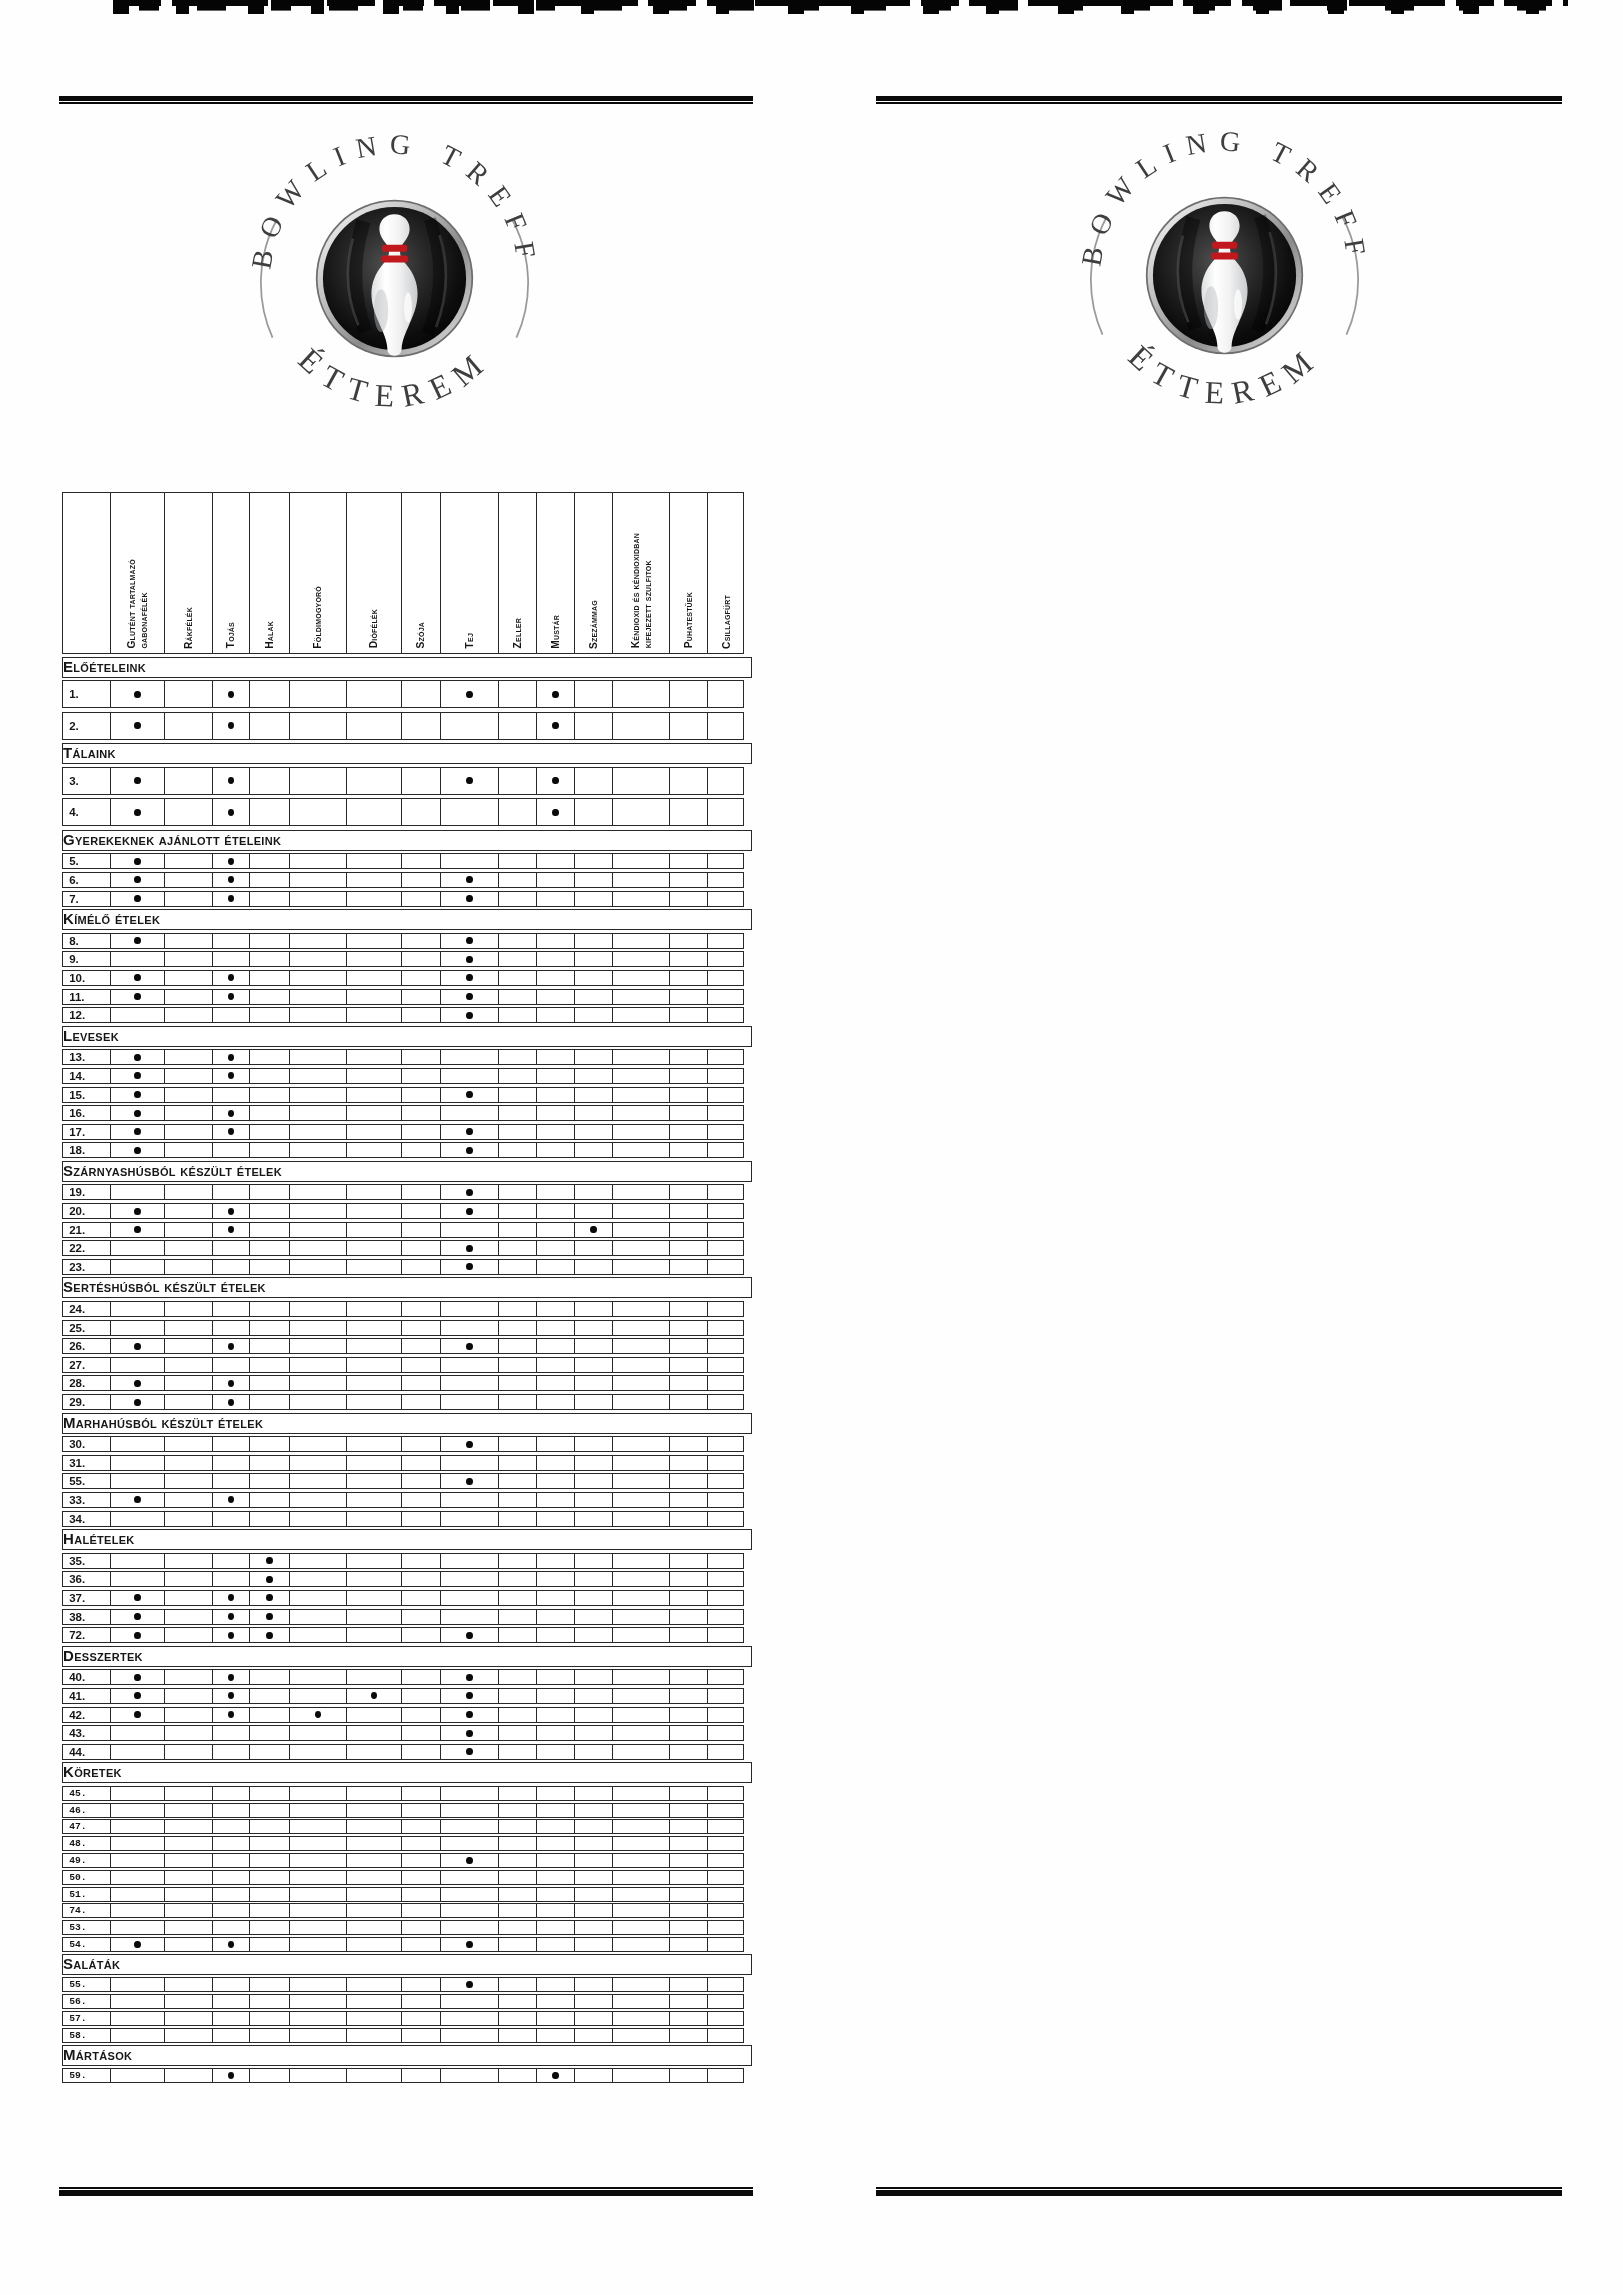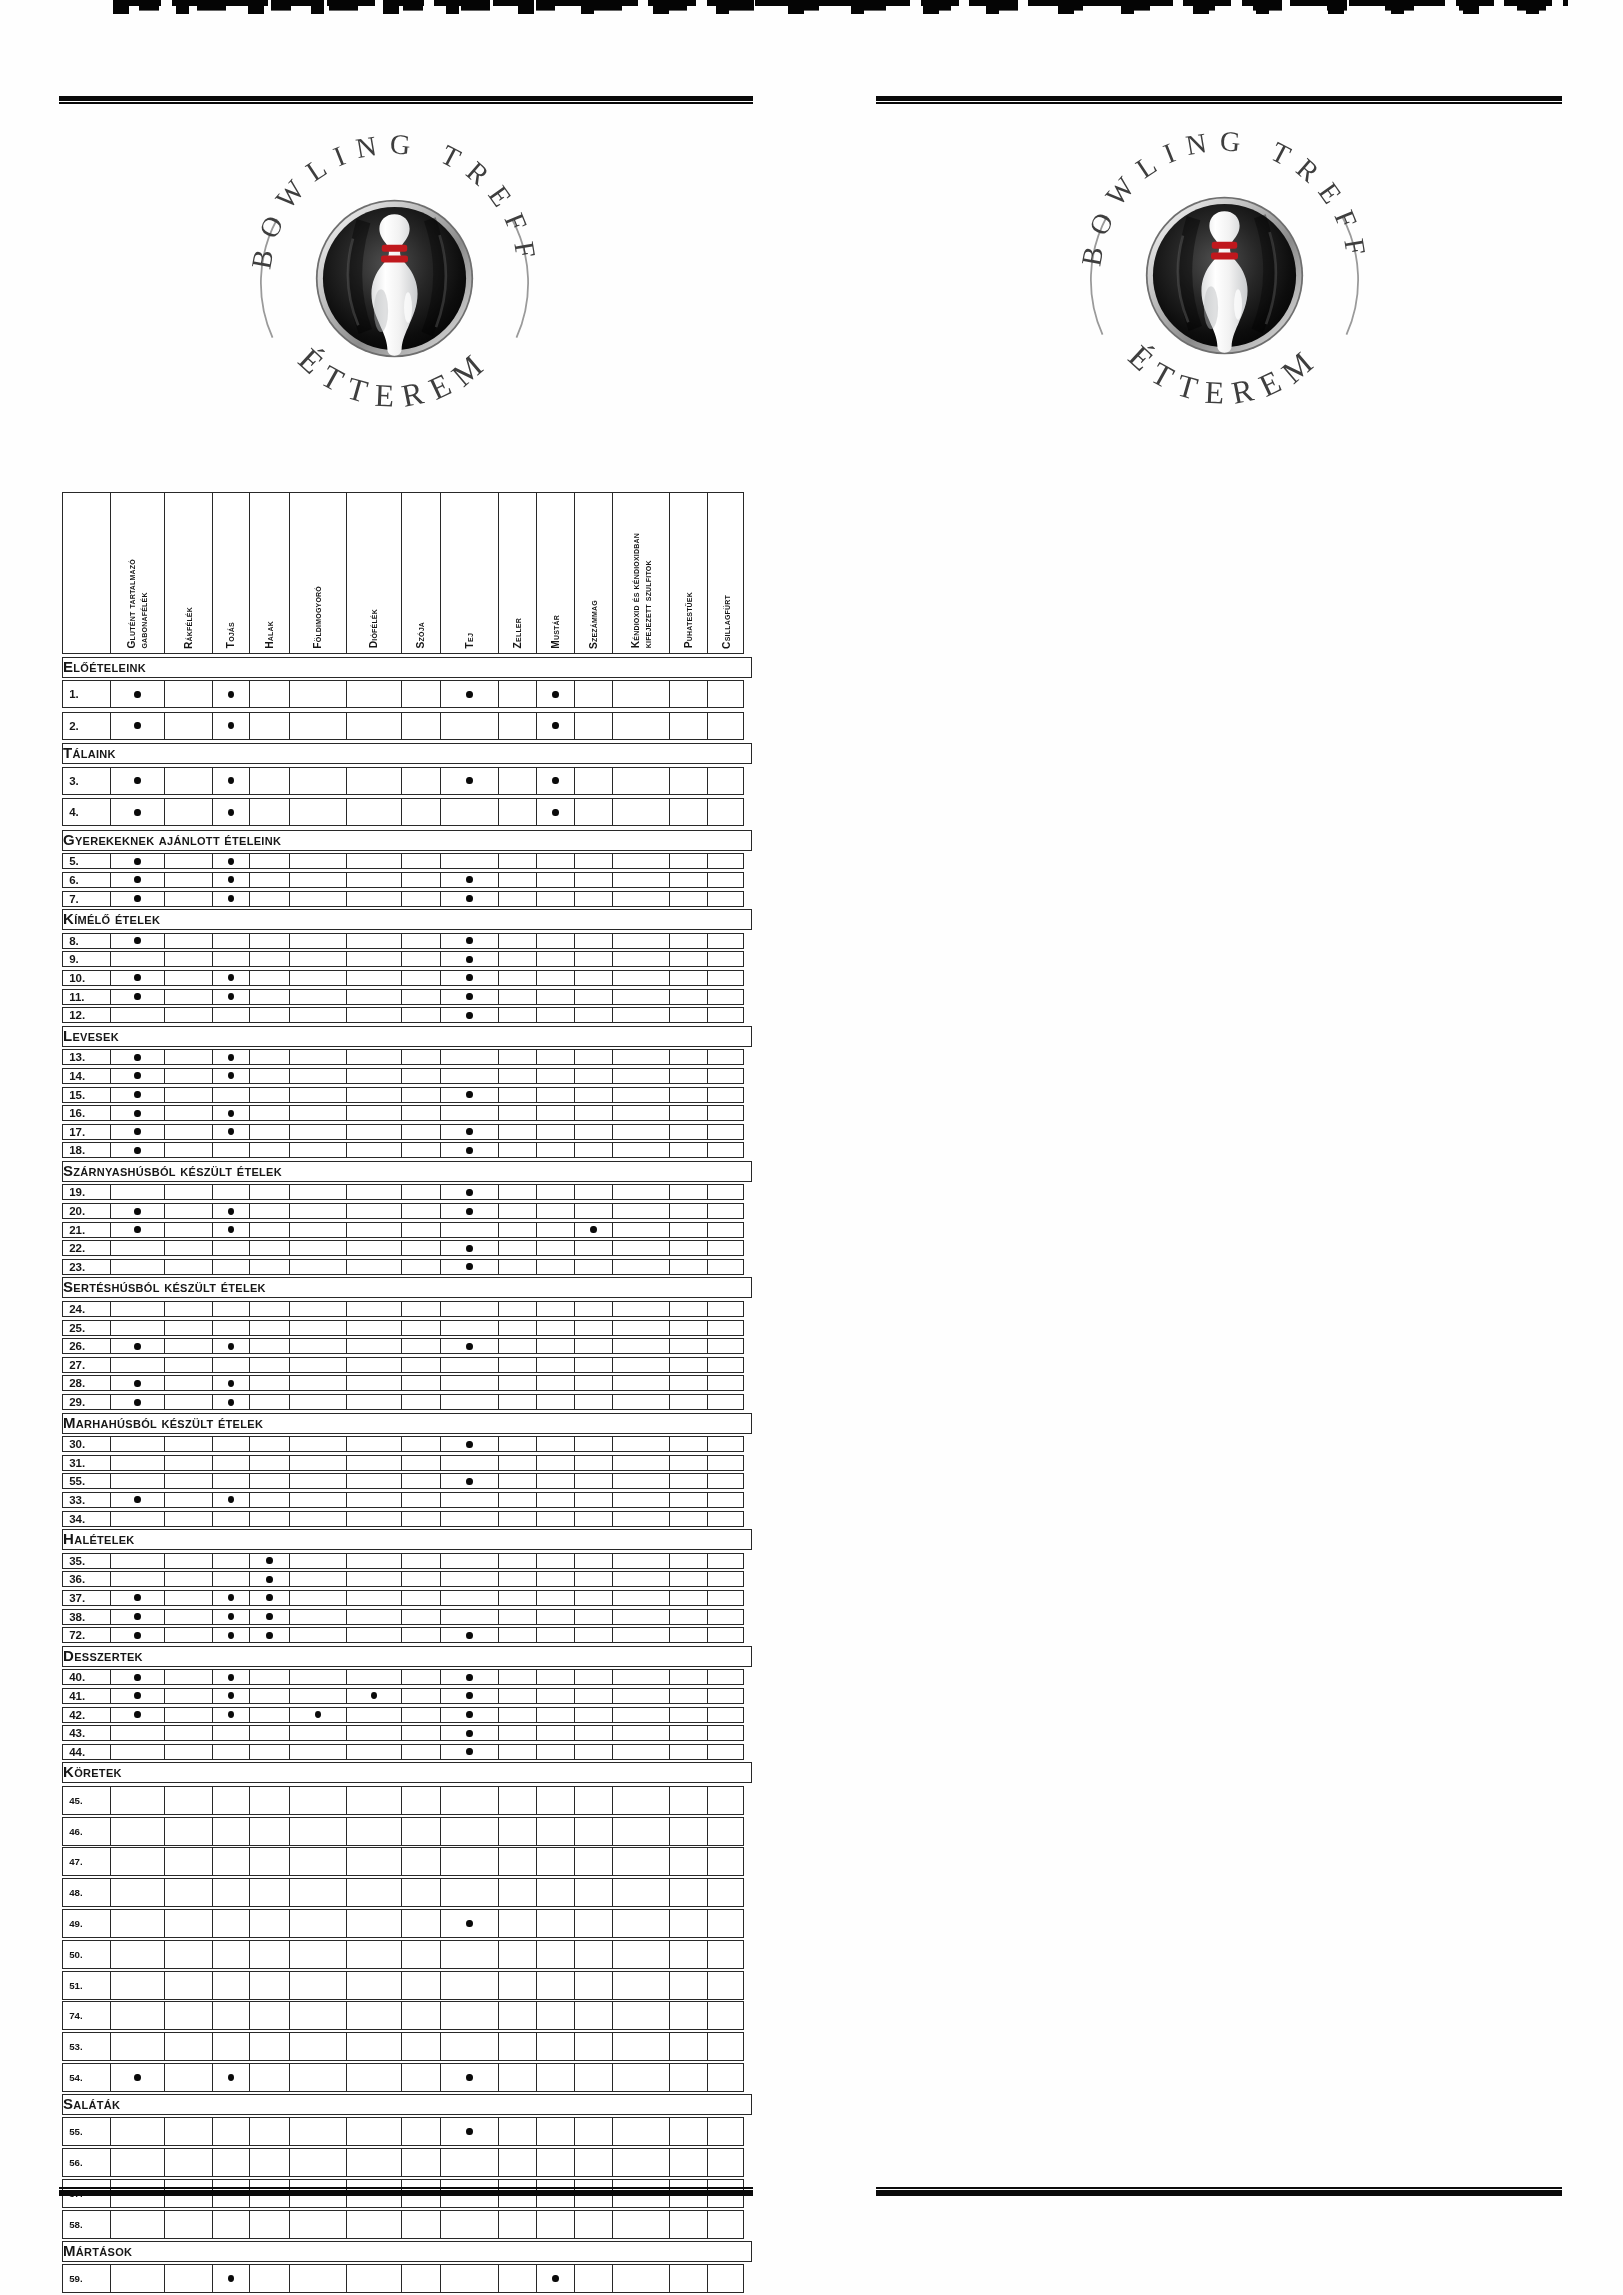--- a/index.html
+++ b/index.html
@@ -58,21 +58,21 @@
   .section{
     width:690px;height:21px;border:1.8px solid #282828;margin:0.9px 0 2.6px 0;
     display:flex;padding-left:0;box-sizing:border-box;background:#fff;
   }
   .section-label{font-weight:bold;font-variant:small-caps;font-size:15px;letter-spacing:0.3px;color:#161616;}
   .row{
     border:1.8px solid #282828;background:#fff;box-sizing:border-box;
   }
   .row.tall{height:28px;margin-bottom:3.5px;}
   .row.mid{height:16px;margin-bottom:2.6px;}
-  .row.short{height:29px;margin-bottom:1.8px;}
+  .row.short{height:15px;margin-bottom:1.8px;font-family:Liberation Mono, monospace;}
   .cell{border-right:1.8px solid #282828;display:flex;align-items:center;justify-content:center;
     box-sizing:border-box;overflow:hidden;}
   .cell:last-child{border-right:none;}
   .num-cell{justify-content:flex-start;padding-left:6.2px;font-weight:bold;font-size:11.5px;color:#161616;}
   .row.short .num-cell{font-size:9.7px;}
   .dot{width:6.2px;height:7px;border-radius:50%;background:#0a0a0a;flex:0 0 auto;}
 </style>
 </head>
 <body>
 

